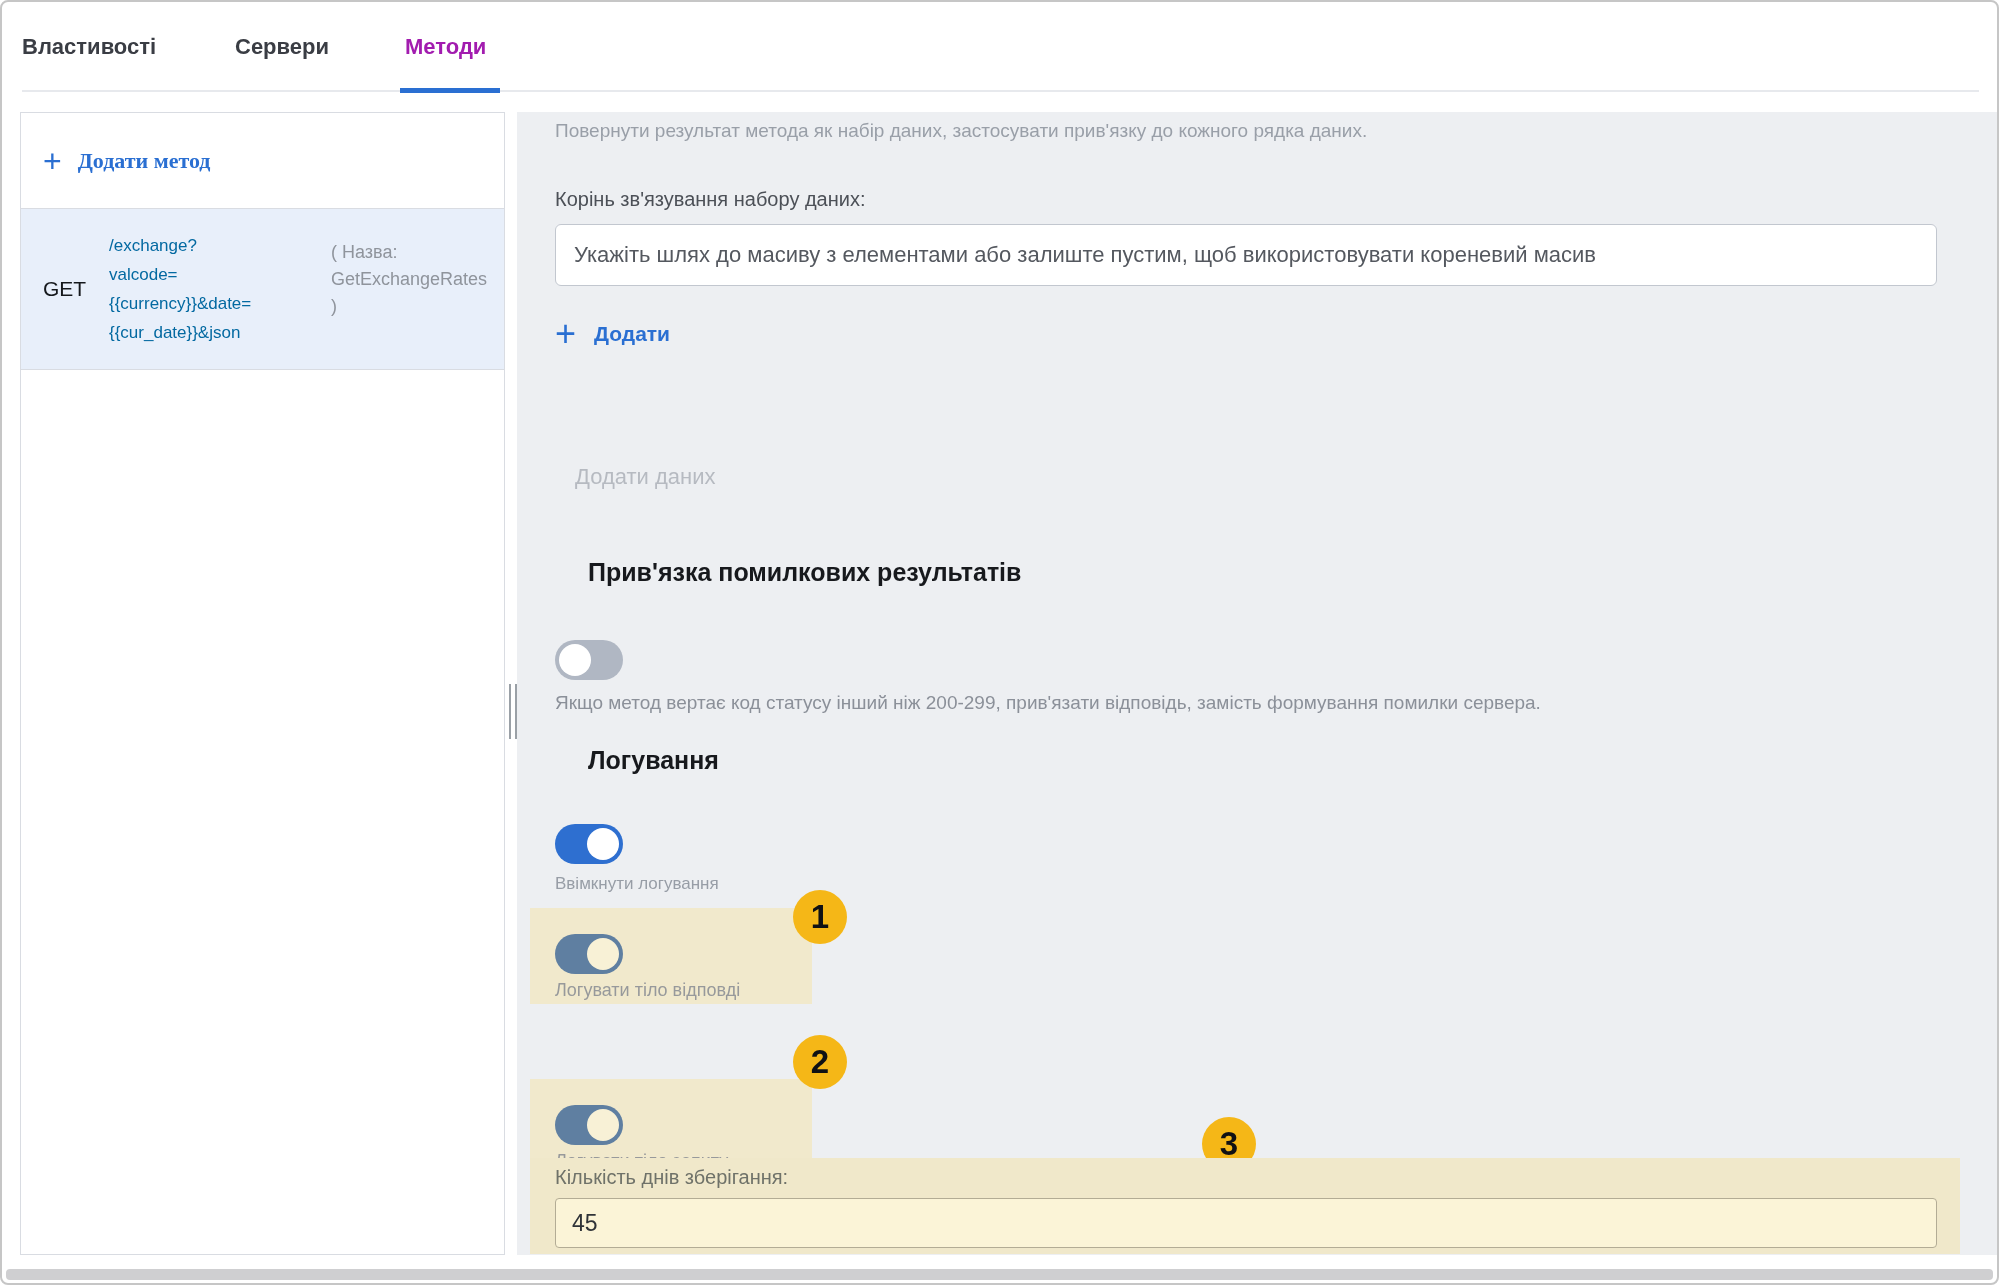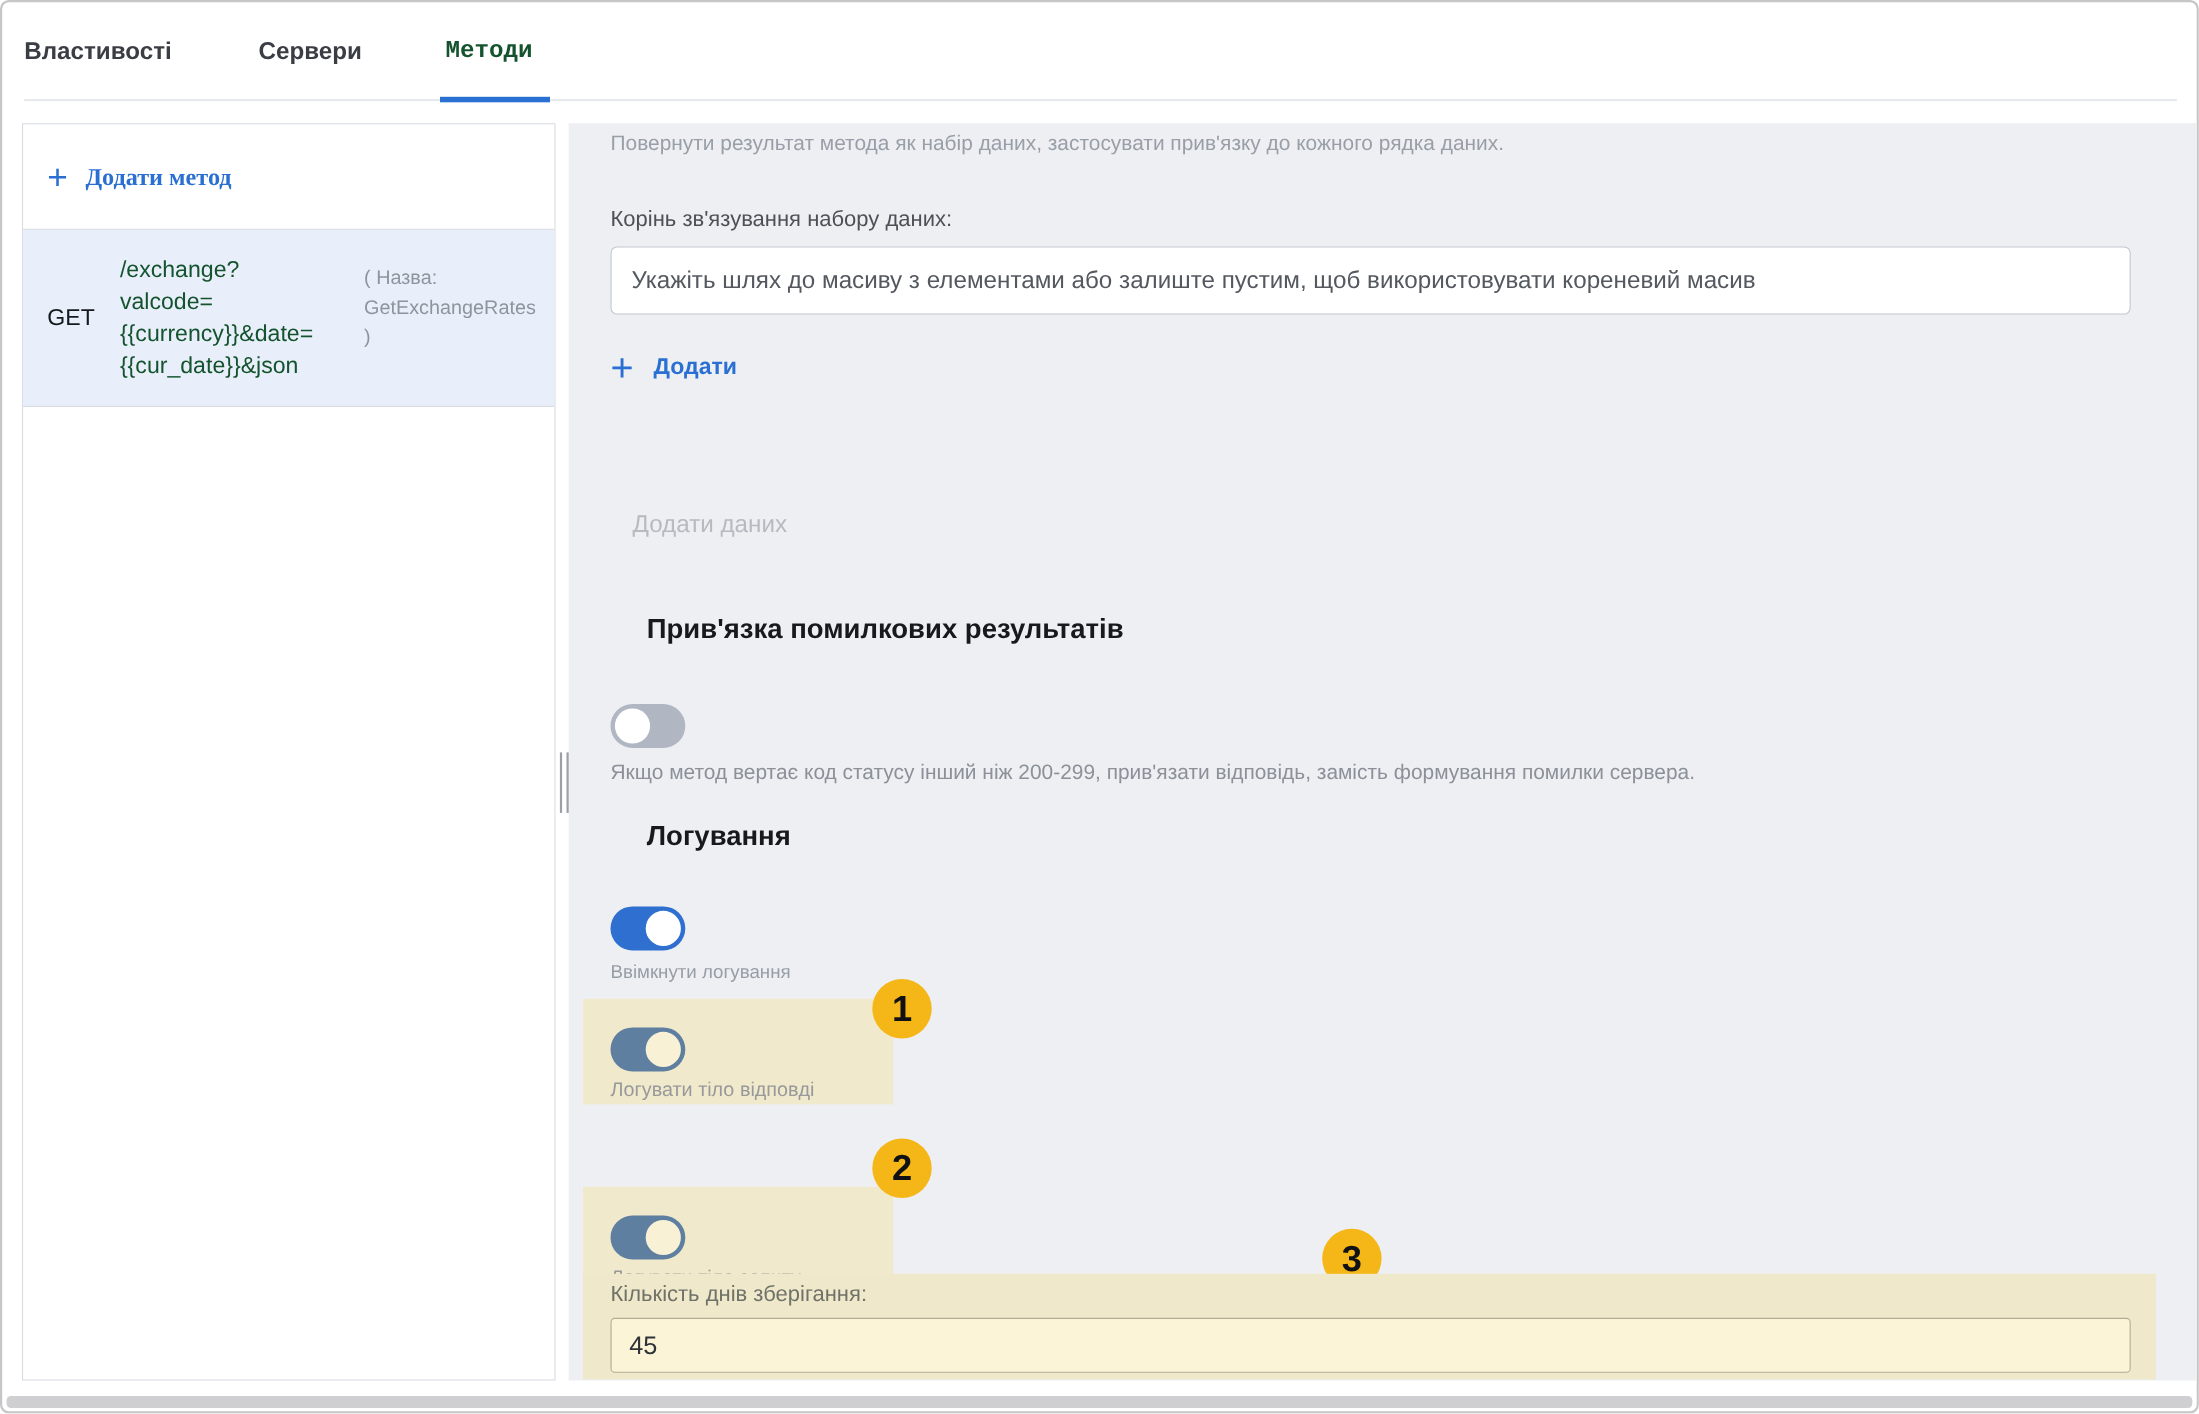--- a/index.html
+++ b/index.html
@@ -6,32 +6,32 @@
   html,body { background:#ffffff; }
   .screen {
     position:relative; width:1999px; height:1285px;
     background:#ffffff; border:2px solid #c6c6c6; border-radius:8px;
     overflow:hidden;
     font-family:"Liberation Sans","DejaVu Sans",sans-serif;
     color:#1f2227;
   }
   
   .tab { position:absolute; top:32px; font-size:22px; font-weight:700; color:#3a3d44; cursor:default; }
-  .tab.active { color:#14532d;font-family:Liberation Mono, monospace; }
+  .tab.active { color:#a21caf; }
   .tabs-line { position:absolute; left:20px; right:18px; top:88px; height:2px; background:#e7e9ed; }
   .tabs-indicator { position:absolute; left:398px; top:86px; width:100px; height:5px; background:#2a6fd2; }
   
   .sidebar { position:absolute; left:18px; top:110px; width:485px; height:1143px;
     background:#ffffff; border:1px solid #d9dce2; }
   .add-method-row { height:96px; border-bottom:1px solid #d9dce2; display:flex; align-items:center; padding-left:22px; cursor:pointer; }
   .add-method-row .plus { color:#2a6fd2; font-size:32px; font-weight:400; line-height:1; margin-right:16px; }
   .add-method-row .lbl { color:#2a6fd2; font-size:22px; font-weight:700;font-family:Liberation Serif, serif; }
   .method-row { background:#e8effa; border-bottom:1px solid #d9dce2; display:flex; padding:22px 8px 22px 22px; cursor:pointer; }
   .method-verb { width:66px; font-size:21px; font-weight:500; color:#15181c; align-self:center; }
-  .method-path { width:222px; font-size:21px; color:#14532d; line-height:29px; }
+  .method-path { width:222px; font-size:17px; color:#0369a1; line-height:29px; }
   .method-name { flex:1; font-size:18px; color:#8f949c; line-height:27px; padding-top:8px; }
   
   .main { position:absolute; left:515px; top:110px; width:1644px; height:1143px; background:#edeff2; }
   .intro { position:absolute; left:38px; top:8px; font-size:19px; color:#999fa8; }
   .root-label { position:absolute; left:38px; top:76px; font-size:20px; color:#4c5057; }
   .root-input { position:absolute; left:38px; top:112px; width:1382px; height:62px;
     border:1px solid #c2c7cf; border-radius:6px; background:#fff; font-size:22px;
     padding:0 18px; color:#222; font-family:"Liberation Sans","DejaVu Sans",sans-serif; }
   .root-input::placeholder { color:#54585f; opacity:1; }
   .add-row { position:absolute; left:38px; top:204px; display:flex; align-items:center; cursor:pointer; }

